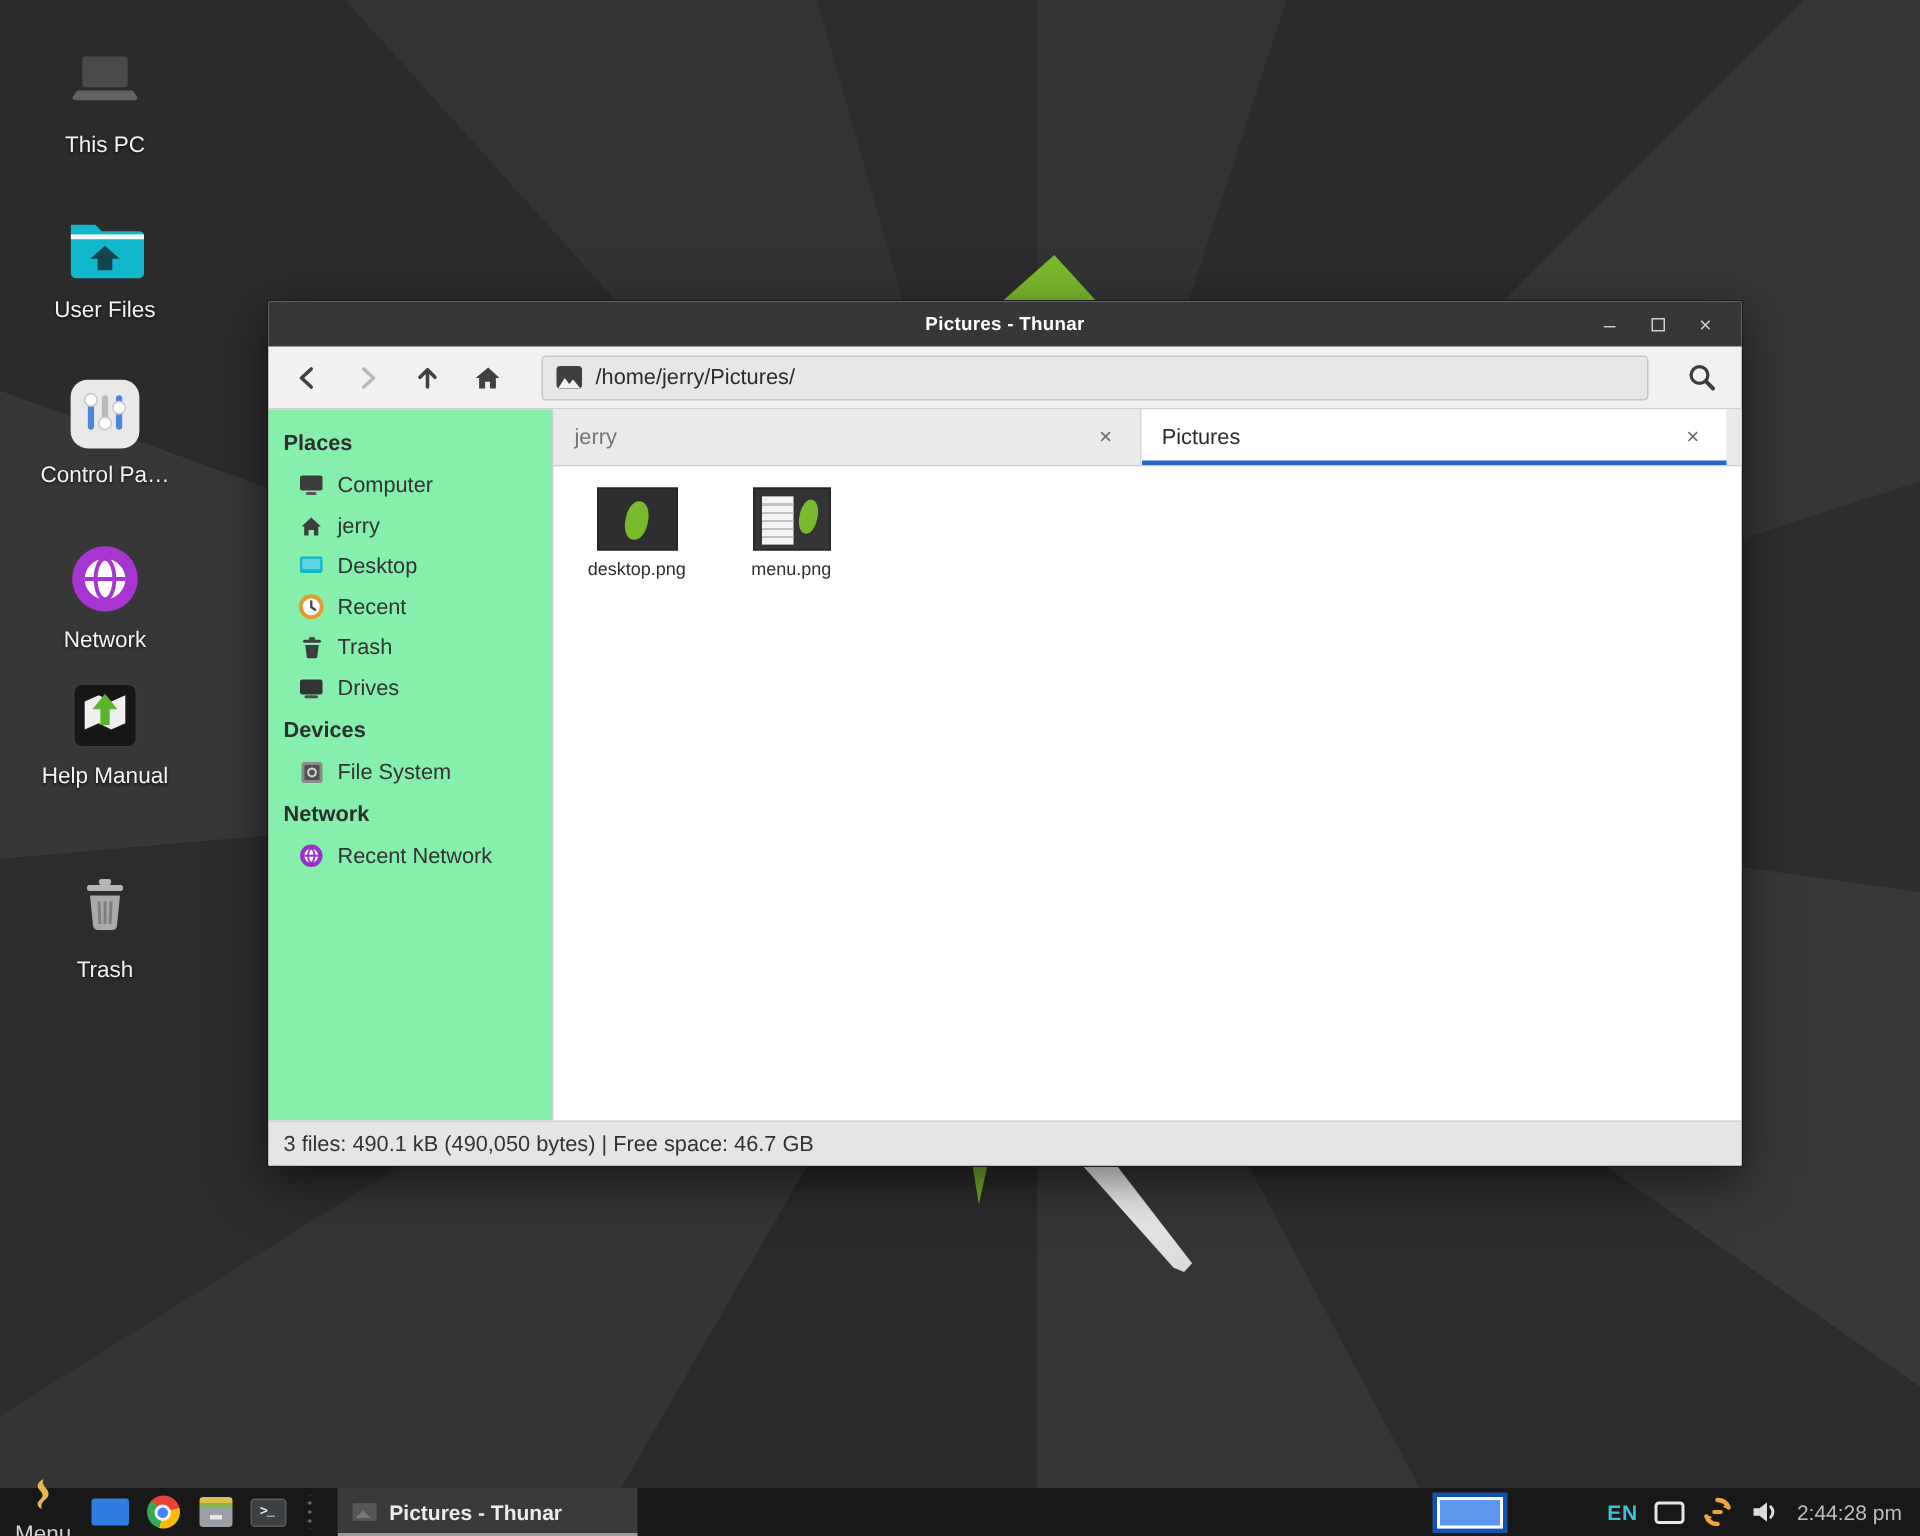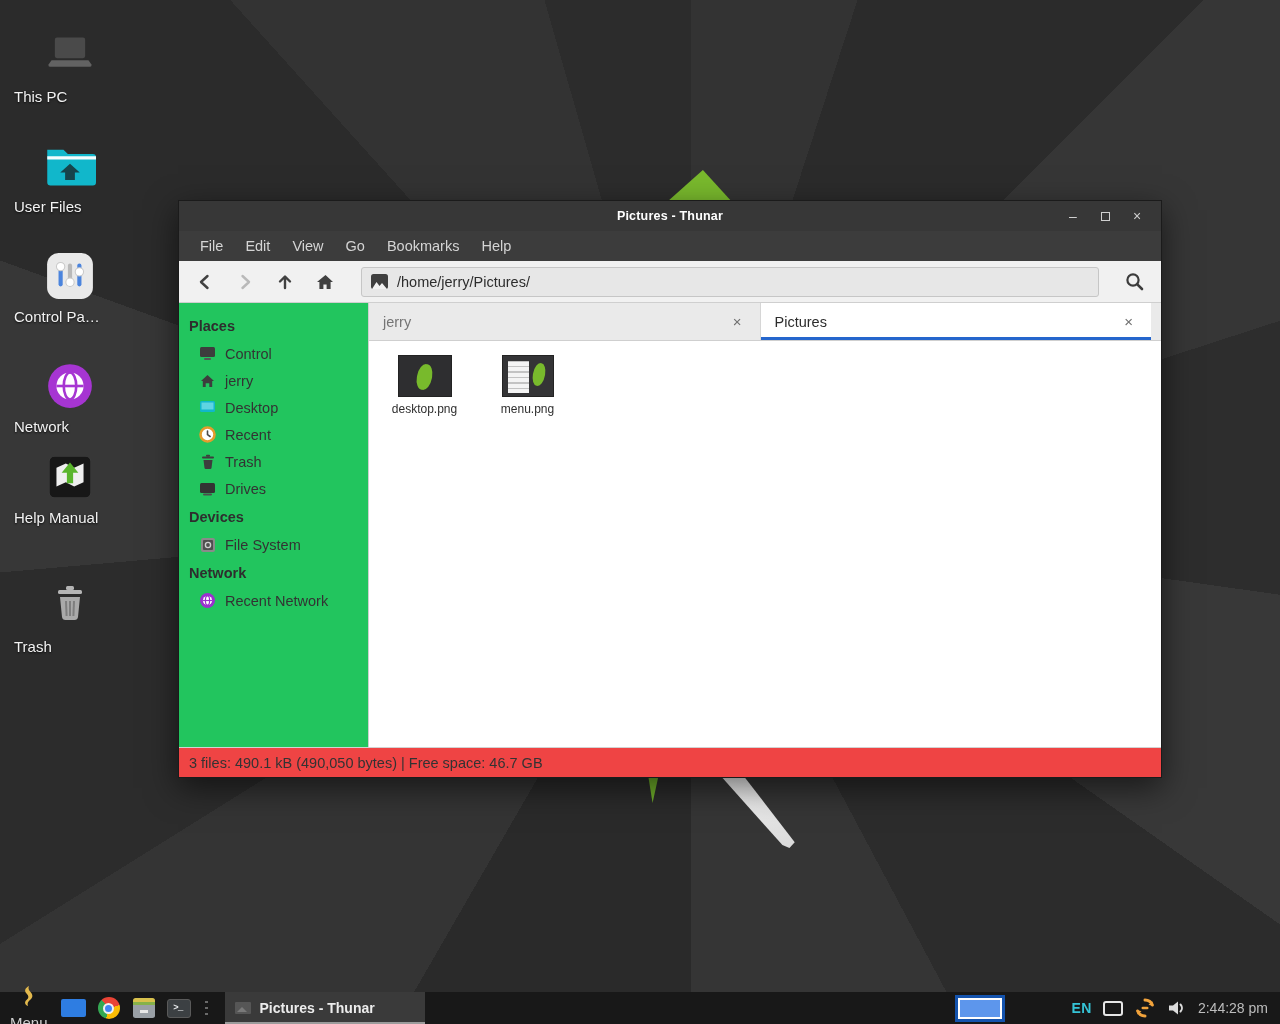--- a/index.html
+++ b/index.html
@@ -18,21 +18,21 @@
   
   .wp-green-top   { position:absolute; left:663px; top:170px; width:70px; height:33px;
                     background:#79b92d; clip-path:polygon(4% 100%,57% 0,100% 100%); }
   .wp-green-sliver{ position:absolute; left:645px; top:776px; width:18px; height:27px;
                     background:#6fae2a; clip-path:polygon(18% 0,75% 0,42% 100%); }
   .wp-white-blade { position:absolute; left:712px; top:776px; width:88px; height:72px;
                     background:linear-gradient(160deg,#f4f4f4,#d9d9d9);
                     clip-path:polygon(10% 0,36% 0,94% 92%,88% 100%,80% 96%); }
 
   
-  .desk-icon { position:absolute; left:14px; width:112px; cursor:default; }
+  .desk-icon { position:absolute; left:14px; width:112px; text-align:center; cursor:default; }
   .desk-icon .ic { height:60px; display:flex; align-items:center; justify-content:center; }
   .desk-icon .lbl { margin-top:2px; font-size:15px; color:#f2f2f2; text-shadow:0 1px 2px rgba(0,0,0,.8); }
 
   
   .window { position:absolute; left:178px; top:200px; width:984px; height:578px;
             box-shadow:0 10px 30px rgba(0,0,0,.55); border:1px solid #1b1b1b;
             display:flex; flex-direction:column; background:#fff; }
   .titlebar { height:30px; background:#373737; position:relative; display:flex;
               align-items:center; justify-content:center; flex:none; }
   .titlebar .title { color:#fff; font-size:12.5px; font-weight:bold; letter-spacing:.2px; }
@@ -48,21 +48,21 @@
   .nav-btn { width:32px; height:32px; display:flex; align-items:center; justify-content:center; border-radius:3px; }
   .pathfield { flex:1; height:30px; margin:0 10px 0 12px; background:#e7e7e7;
                border:1px solid #c6c6c6; border-radius:3px; display:flex; align-items:center;
                padding:0 9px; gap:9px; }
   .pathfield .ptxt { font-size:14.5px; color:#2d2d2d; }
   .img-chip { width:17px; height:15px; background:#3f3f3f; border-radius:2.5px;
               display:flex; align-items:flex-end; justify-content:center; overflow:hidden; }
   .search-btn { width:34px; height:34px; display:flex; align-items:center; justify-content:center; }
 
   .content { flex:1; display:flex; min-height:0; }
-  .sidebar { width:190px; background:#22c55e; border-right:1px solid #cfcfcf; padding-top:8px; overflow:hidden; }
+  .sidebar { width:190px; background:#86efac; border-right:1px solid #cfcfcf; padding-top:8px; overflow:hidden; }
   .side-head { padding:7px 10px 6px 10px; font-size:14.5px; font-weight:bold; color:#2e2e2e; }
   .side-item { display:flex; align-items:center; gap:9px; padding:5px 8px 5px 20px; font-size:14.5px; color:#333; }
   .side-item .sic { width:17px; height:17px; display:flex; align-items:center; justify-content:center; flex:none; }
 
   .mainpane { flex:1; display:flex; flex-direction:column; min-width:0; }
   .tabbar { height:38px; display:flex; background:#e4e4e4; border-bottom:1px solid #cfcfcf; flex:none; }
   .tab { flex:1; display:flex; align-items:center; padding:0 14px; font-size:14.5px; position:relative; }
   .tab.inactive { background:#eaeaea; color:#757575; border-right:1px solid #d6d6d6; }
   .tab.active { background:#ffffff; color:#2c2c2c; box-shadow:inset 0 -3px 0 #2566cd; }
   .tab .tlabel { flex:1; text-align:left; }
@@ -79,21 +79,21 @@
   .th-menu { width:52px; height:42px; background:#343436; border:1px solid #232323; position:relative; overflow:hidden; }
   .th-menu .panel { position:absolute; left:5px; top:5px; width:21px; height:32px; background:#f4f4f4;
                     background-image:repeating-linear-gradient(0deg,transparent 0 4px,#c3c3c3 4px 5.5px); }
   .th-menu .blob { position:absolute; left:30px; top:7px; width:12px; height:23px; background:#78ba2c;
                    border-radius:50% 45% 50% 45%; transform:rotate(10deg); }
   .th-settings { width:46px; height:36px; border:1px solid #9a9a9a; background-color:#fafafa;
                  background-image:linear-gradient(#e0e0e0 0 5px, transparent 5px),
                    radial-gradient(#8f8f8f 1.6px, transparent 1.8px);
                  background-size:100% 100%, 8px 8px; background-position:0 0, 5px 9px; }
 
-  .statusbar { height:30px; background:#ef4444; border-top:1px solid #d2d2d2; display:flex;
+  .statusbar { height:30px; background:#e5e5e5; border-top:1px solid #d2d2d2; display:flex;
                align-items:center; padding-left:10px; font-size:14.5px; color:#333; flex:none; }
 
   
   .taskbar { position:absolute; left:0; bottom:0; width:1280px; height:32px; background:#181818;
              display:flex; align-items:center; padding:0 6px; }
   .tb-left { display:flex; align-items:center; gap:9px; }
   .tb-menu { display:flex; align-items:center; gap:7px; padding:0 4px;flex-direction:column; }
   .tb-menu .mlabel { font-size:15px; color:#cfcfcf; }
   .tb-ic { display:flex; align-items:center; justify-content:center; width:26px; height:26px; }
   .ic-fm { width:25px; height:18px; background:#2e7de2; border-radius:2px; }
@@ -205,28 +205,20 @@
     <span class="title">Pictures - Thunar</span>
     <div class="win-controls">
       <span class="win-btn">–</span>
       <span class="win-btn max">
           <i></i>
         </span>
       <span class="win-btn">×</span>
     </div>
   </div>
 
-  <div class="menubar">
-    <span class="menu-item">File</span>
-    <span class="menu-item">Edit</span>
-    <span class="menu-item">View</span>
-    <span class="menu-item">Go</span>
-    <span class="menu-item">Bookmarks</span>
-    <span class="menu-item">Help</span>
-  </div>
 
   <div class="toolbar">
     <span class="nav-btn">
       <svg width="18" height="18" viewBox="0 0 18 18">
           <path d="M11.5 3 L5 9 l6.5 6" fill="none" stroke="#414141" stroke-width="2.4" stroke-linecap="round" stroke-linejoin="round"></path>
         </svg>
     </span>
     <span class="nav-btn">
       <svg width="18" height="18" viewBox="0 0 18 18">
           <path d="M6.5 3 L13 9 l-6.5 6" fill="none" stroke="#b9b9b9" stroke-width="2.4" stroke-linecap="round" stroke-linejoin="round"></path>
@@ -263,21 +255,21 @@
     <div class="sidebar">
       <div class="side-head">Places</div>
 
       <div class="side-item">
         <span class="sic">
             <svg width="17" height="15" viewBox="0 0 17 15">
               <rect x="1" y="1" width="15" height="10" rx="1.5" fill="#3d3d3d"></rect>
               <rect x="5" y="12" width="7" height="2" rx="1" fill="#555"></rect>
             </svg>
           </span>
-        <span>Control</span>
+        <span>Computer</span>
       </div>
       <div class="side-item">
         <span class="sic">
             <svg width="15" height="14" viewBox="0 0 15 14">
               <path d="M7.5 1 L14 7 h-1.8 v6 H9.3 V9.3 H5.7 V13 H2.8 V7 H1 z" fill="#3d3d3d"></path>
             </svg>
           </span>
         <span>jerry</span>
       </div>
       <div class="side-item">

